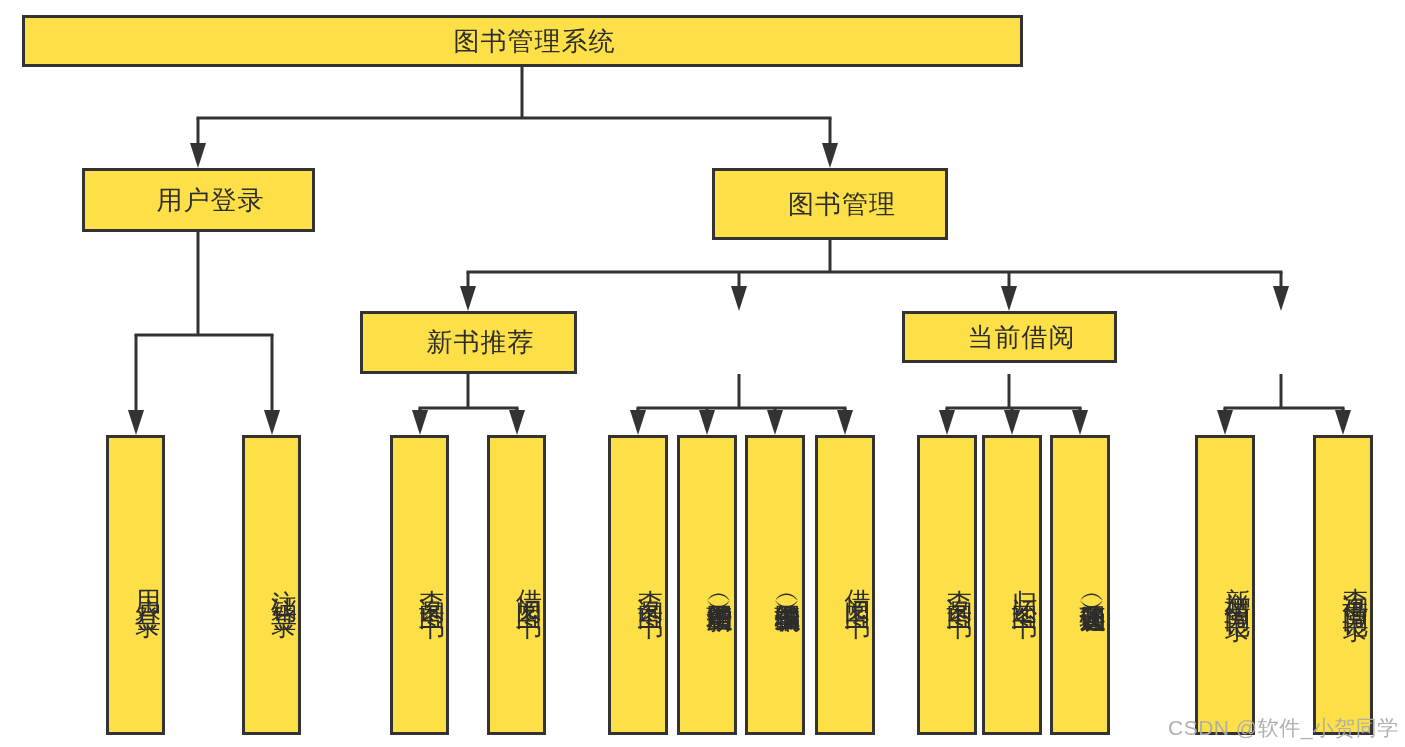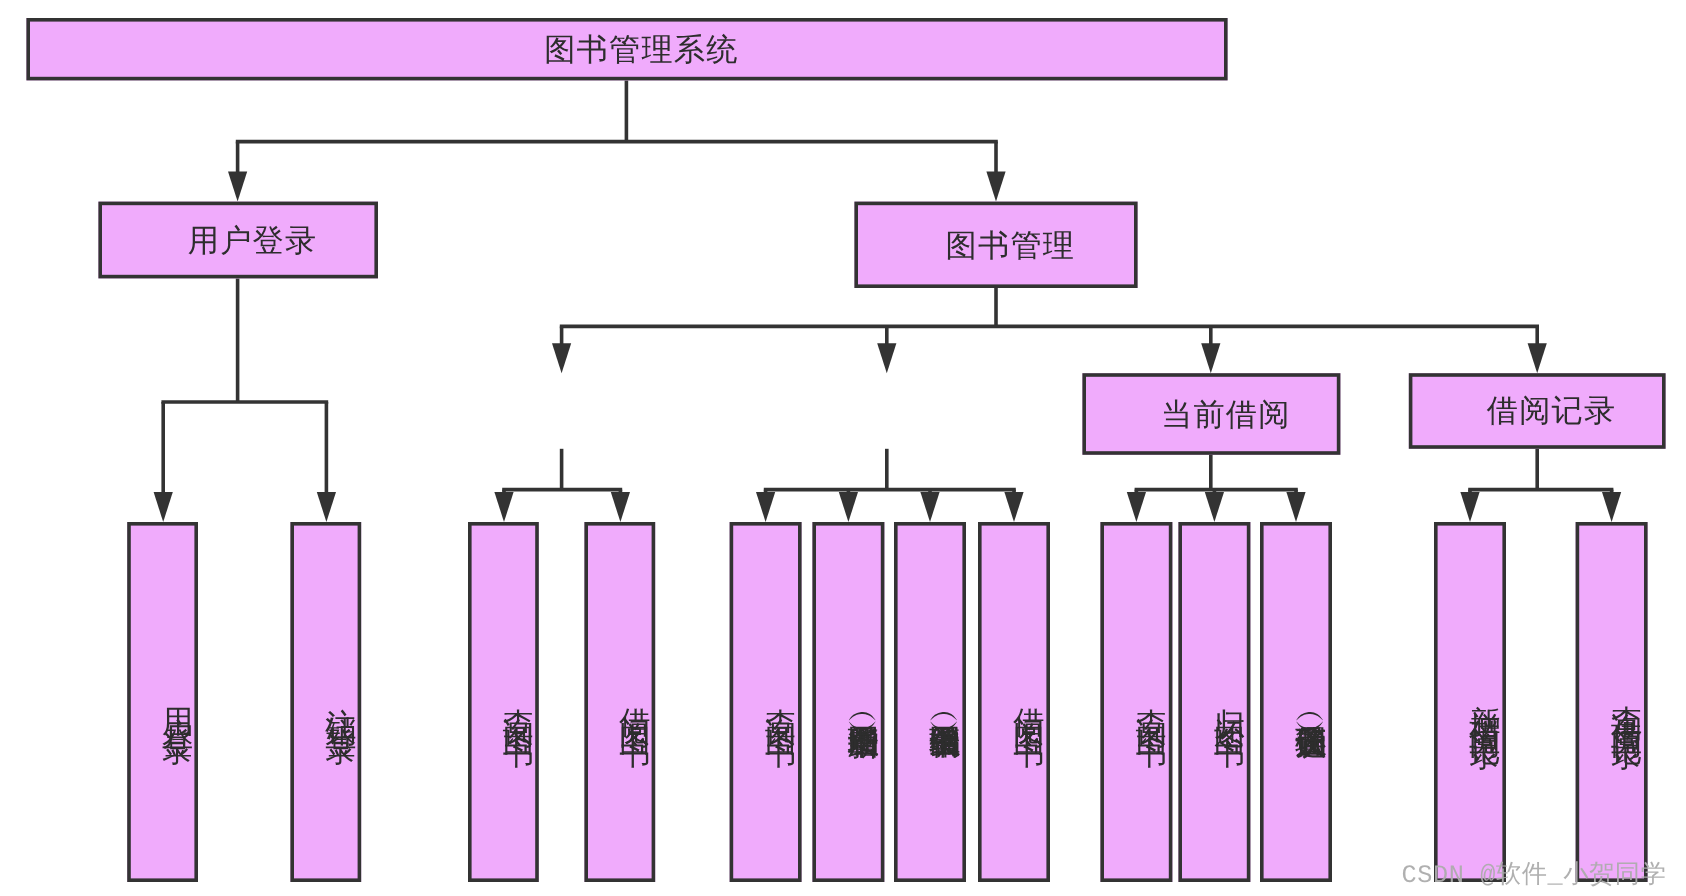--- a/index.html
+++ b/index.html
@@ -2,34 +2,34 @@
 <html><head>
 <meta charset="utf-8">
 <style>
   html,body{margin:0;padding:0;background:#ffffff;}
   .stage{
     position:relative;width:1405px;height:747px;background:#ffffff;overflow:hidden;
     font-family:"Liberation Sans",sans-serif;
   }
   #connectors{position:absolute;left:0;top:0;z-index:1;}
   .box{
-    position:absolute;background:#f0abfc;border:3px solid #333333;box-sizing:border-box;
+    position:absolute;background:#fde047;border:3px solid #333333;box-sizing:border-box;
     display:flex;align-items:center;justify-content:center;color:#2d2d2d;z-index:2;padding-left:24px;
   }
   .hbox span{font-size:26px;letter-spacing:1px;white-space:nowrap;}
   .vbox span{
     writing-mode:vertical-rl;text-orientation:mixed;font-size:26px;line-height:1.15;
     white-space:nowrap;
   }
   .sp-wide span{letter-spacing:8px;}
   .sp-mid span{letter-spacing:6px;}
   .sp-none span{letter-spacing:0;}
   .watermark{
     position:absolute;left:1168px;top:714px;z-index:5;font-size:21px;
-    color:rgba(172,172,172,0.95);white-space:nowrap;letter-spacing:0.5px;font-family:Liberation Mono, monospace;
+    color:rgba(172,172,172,0.95);white-space:nowrap;letter-spacing:0.5px;
   }
 </style>
 </head>
 <body>
 
 <div class="stage">
 
   <svg id="connectors" width="1405" height="747" viewBox="0 0 1405 747">
       <line x1="522" y1="67" x2="522" y2="118" stroke="#333333" stroke-width="3"></line>
       <line x1="198" y1="232" x2="198" y2="335" stroke="#333333" stroke-width="3"></line>
@@ -89,25 +89,25 @@
     <span>图书管理系统</span>
   </div>
 
   <div class="box hbox" style="left:82px;top:168px;width:233px;height:64px">
     <span>用户登录</span>
   </div>
   <div class="box hbox" style="left:712px;top:168px;width:236px;height:72px">
     <span>图书管理</span>
   </div>
 
-  <div class="box hbox" style="left:902px;top:311px;width:215px;height:68px">
+  <div class="box hbox" style="left:360px;top:311px;width:217px;height:63px">
+    <span>新书推荐</span>
+  </div>
+  <div class="box hbox" style="left:902px;top:311px;width:215px;height:52px">
     <span>当前借阅</span>
-  </div>
-  <div class="box hbox" style="left:1174px;top:311px;width:214px;height:63px">
-    <span>借阅记录</span>
   </div>
 
   <div class="box vbox sp-wide" style="left:106px;top:435px;width:59px;height:300px">
     <span>用户登录</span>
   </div>
   <div class="box vbox sp-wide" style="left:242px;top:435px;width:59px;height:300px">
     <span>注销登录</span>
   </div>
 
   <div class="box vbox sp-wide" style="left:390px;top:435px;width:59px;height:300px">

